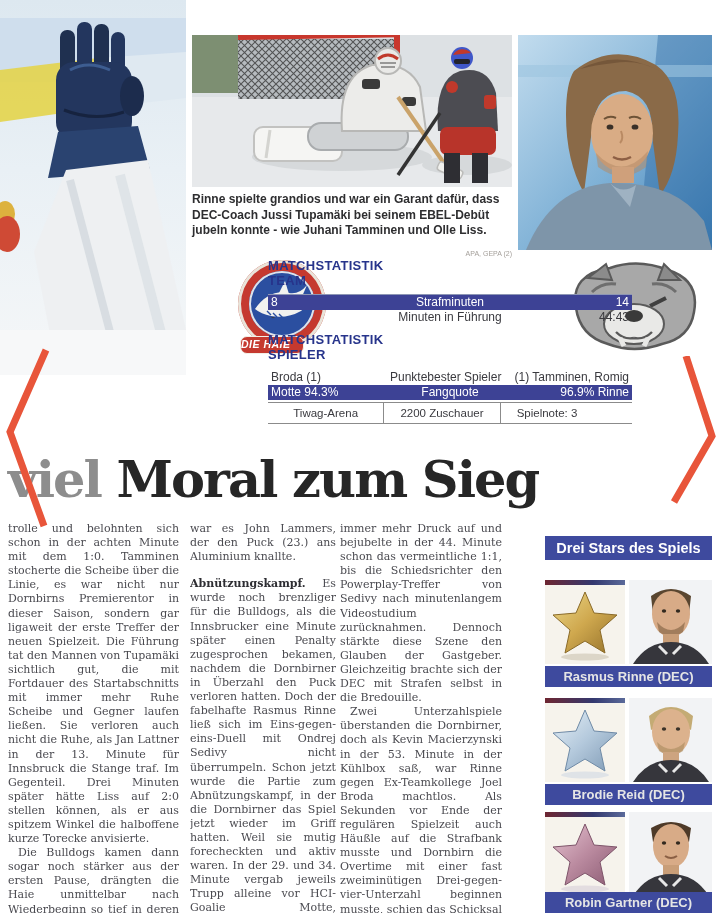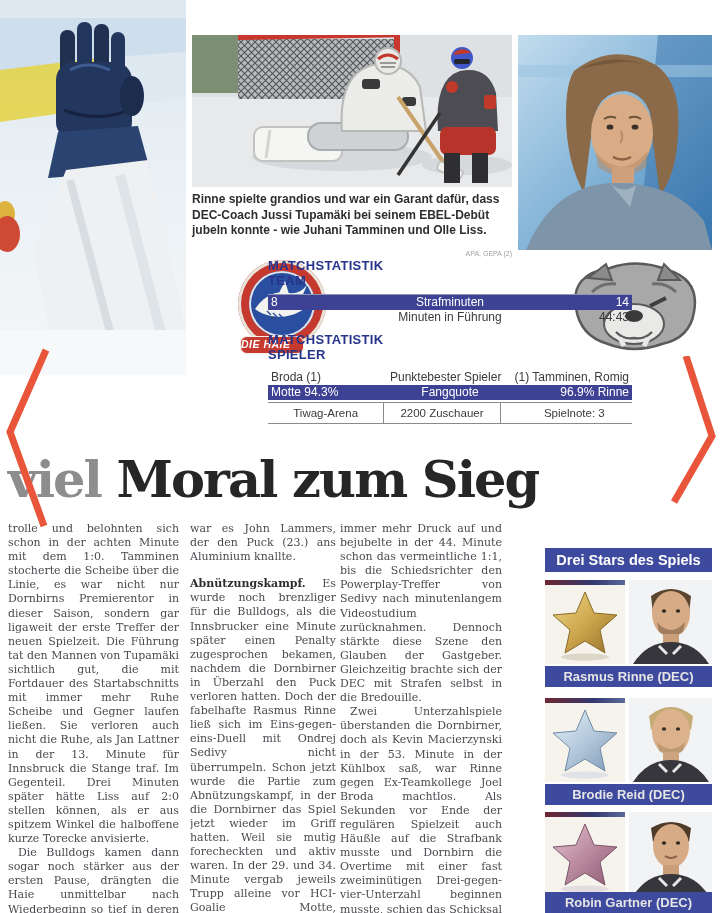--- a/index.html
+++ b/index.html
@@ -38,21 +38,21 @@
   .stats-row { display:flex; align-items:center; font-size:12px; line-height:15px; padding:0 3px; }
   .stats-row .cl { flex:1 1 0; text-align:left; white-space:nowrap; }
   .stats-row .cc { flex:1.3 1 0; text-align:center; white-space:nowrap; }
   .stats-row .cr { flex:1 1 0; text-align:right; white-space:nowrap; }
   .stats-row.hl { background:#3d4295; color:#fff; }
   .stats-gap { height:7px; }
   .stats-footer { display:flex; border-top:1.2px solid #8b8b8b; border-bottom:1.2px solid #8b8b8b;
                   font-size:11.5px; line-height:20px; margin-top:2px; }
   .stats-footer .fc { flex:1 1 0; text-align:center; }
   .stats-footer .fc + .fc { border-left:1.2px solid #8b8b8b; }
-  .stats-footer .fc:last-child { text-align:center; padding-left:16px; }
+  .stats-footer .fc:last-child { text-align:left; padding-left:16px; }
 
   
   .chevron { position:absolute; z-index:30; cursor:pointer; }
   #chev-left  { left:6px;  top:348px; }
   #chev-right { left:668px; top:356px; }
 
   
   #headline { position:absolute; left:8px; top:444px; width:560px; height:72px;
               font-family:"DejaVu Serif", serif; font-weight:bold; font-size:51px;
               letter-spacing:-2px; line-height:70px; white-space:nowrap; color:#262626; }
@@ -63,21 +63,21 @@
          font-family:"DejaVu Serif", serif; font-size:11px; line-height:14.1px;
          color:#4a4a50; text-align:justify; }
   #col1 { left:8px;   width:171px; }
   #col2 { left:190px; width:146px; }
   #col3 { left:340px; width:162px; }
   .col p.indent { text-indent:10px; }
   .col p.lead-para { margin-top:13px; }
   .col b.lead { color:#2d2d32; }
 
   
-  #sidebar-title { position:absolute; left:545px; top:548px; width:167px; height:24px;
+  #sidebar-title { position:absolute; left:545px; top:536px; width:167px; height:24px;
                    background:#3e4a9e; color:#fff; font-weight:bold; font-size:14.5px;
                    text-align:center; line-height:24px; }
   .star-row { position:absolute; left:545px; width:167px; height:84px; display:flex; gap:4px; }
   #row-star-1 { top:580px; } #row-star-2 { top:698px; } #row-star-3 { top:812px; }
   .star-tile { width:80px; height:84px; background:#f6f3ec; position:relative; overflow:hidden; }
   .star-tile .bar { position:absolute; left:0; top:0; width:100%; height:5px;
                     background:linear-gradient(90deg,#6e2631,#33386f 60%,#5b6a9a); }
   .head-tile { width:83px; height:84px; background:#f2f3f5; overflow:hidden; }
   .star-label { position:absolute; left:545px; width:167px; height:21px; background:#3e4a9e;
                 color:#e5e5e5; font-weight:bold; font-size:13px; text-align:center; line-height:21px; }

